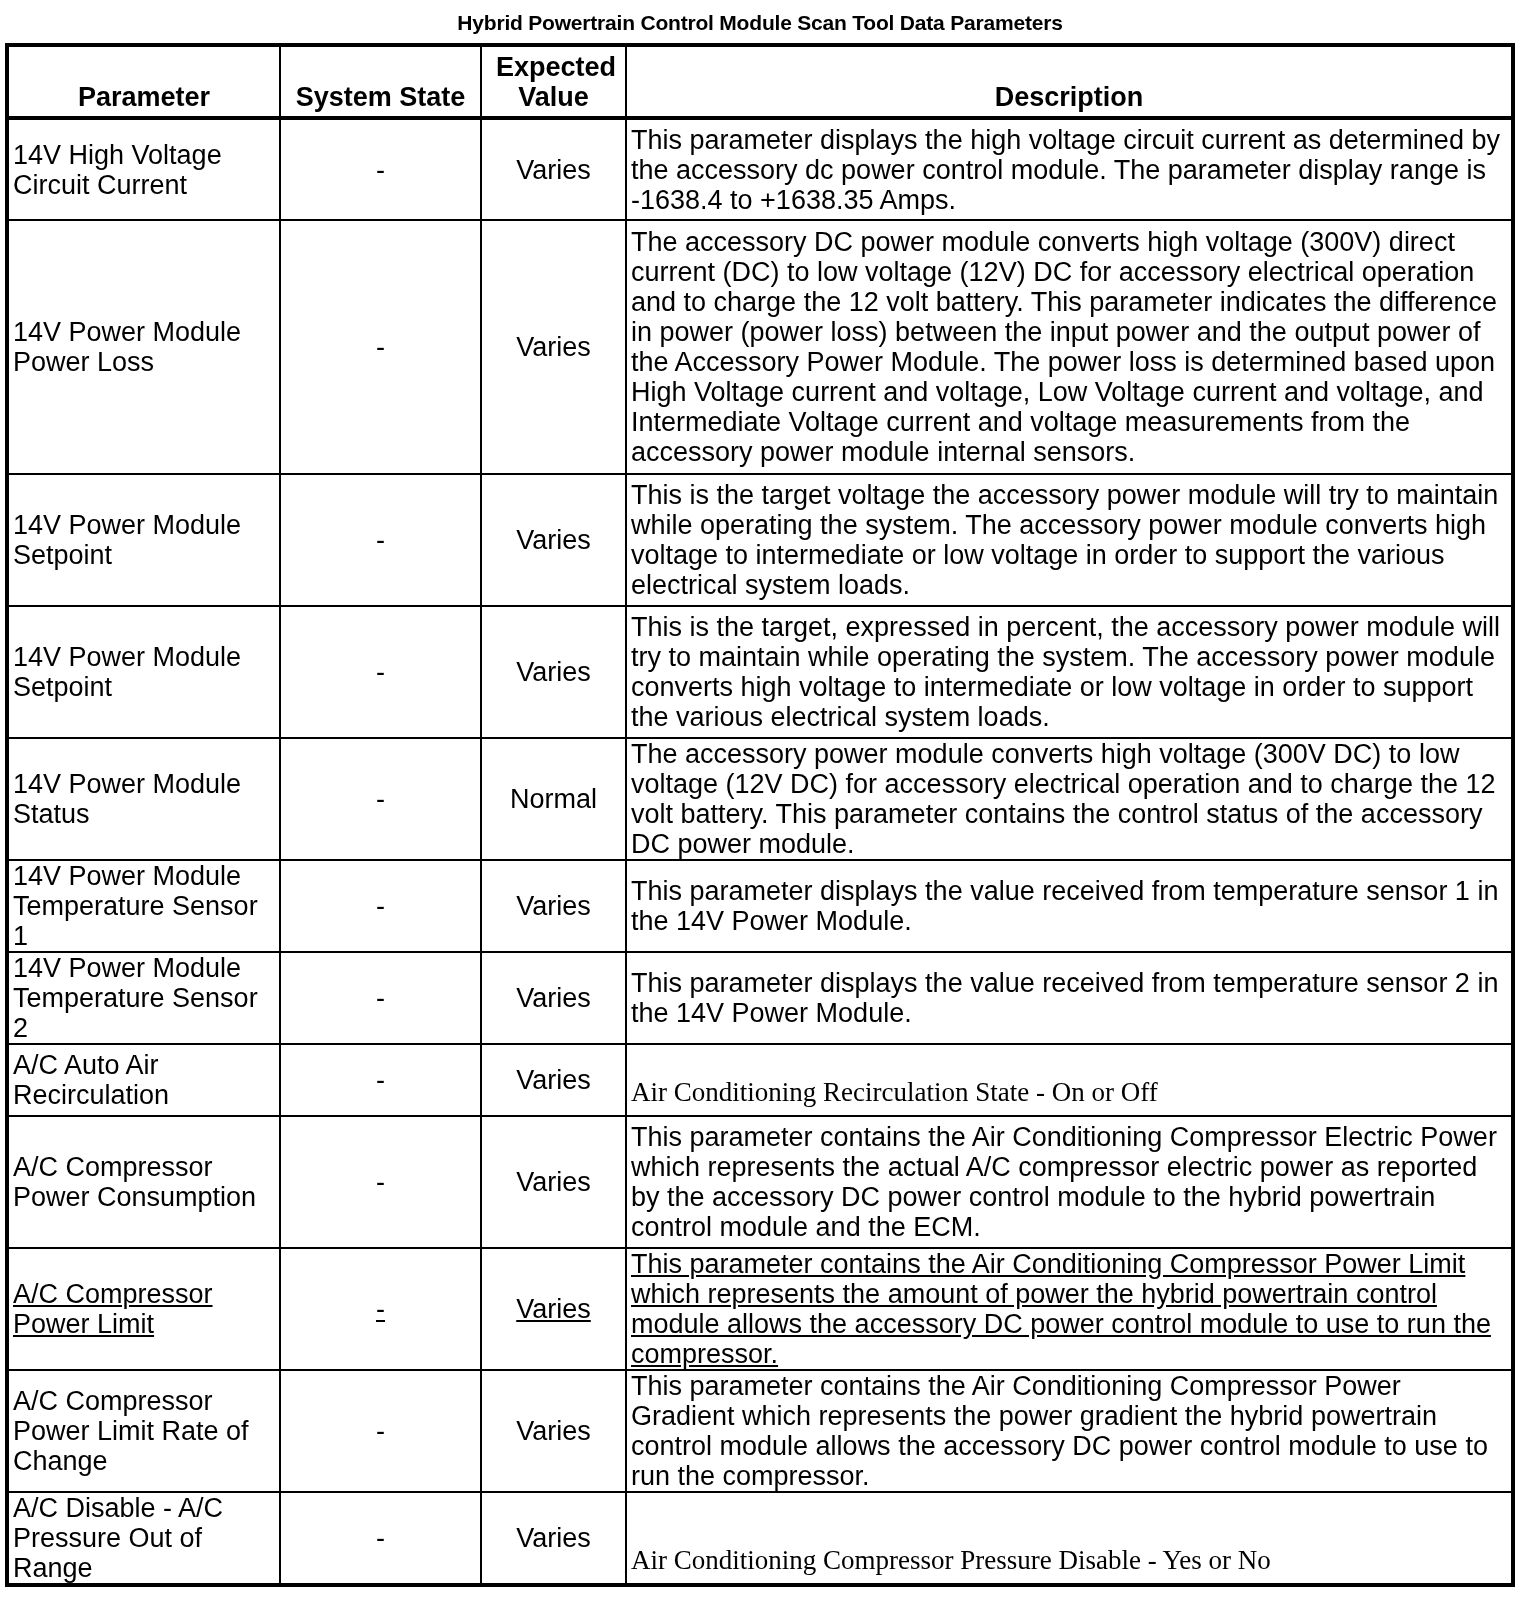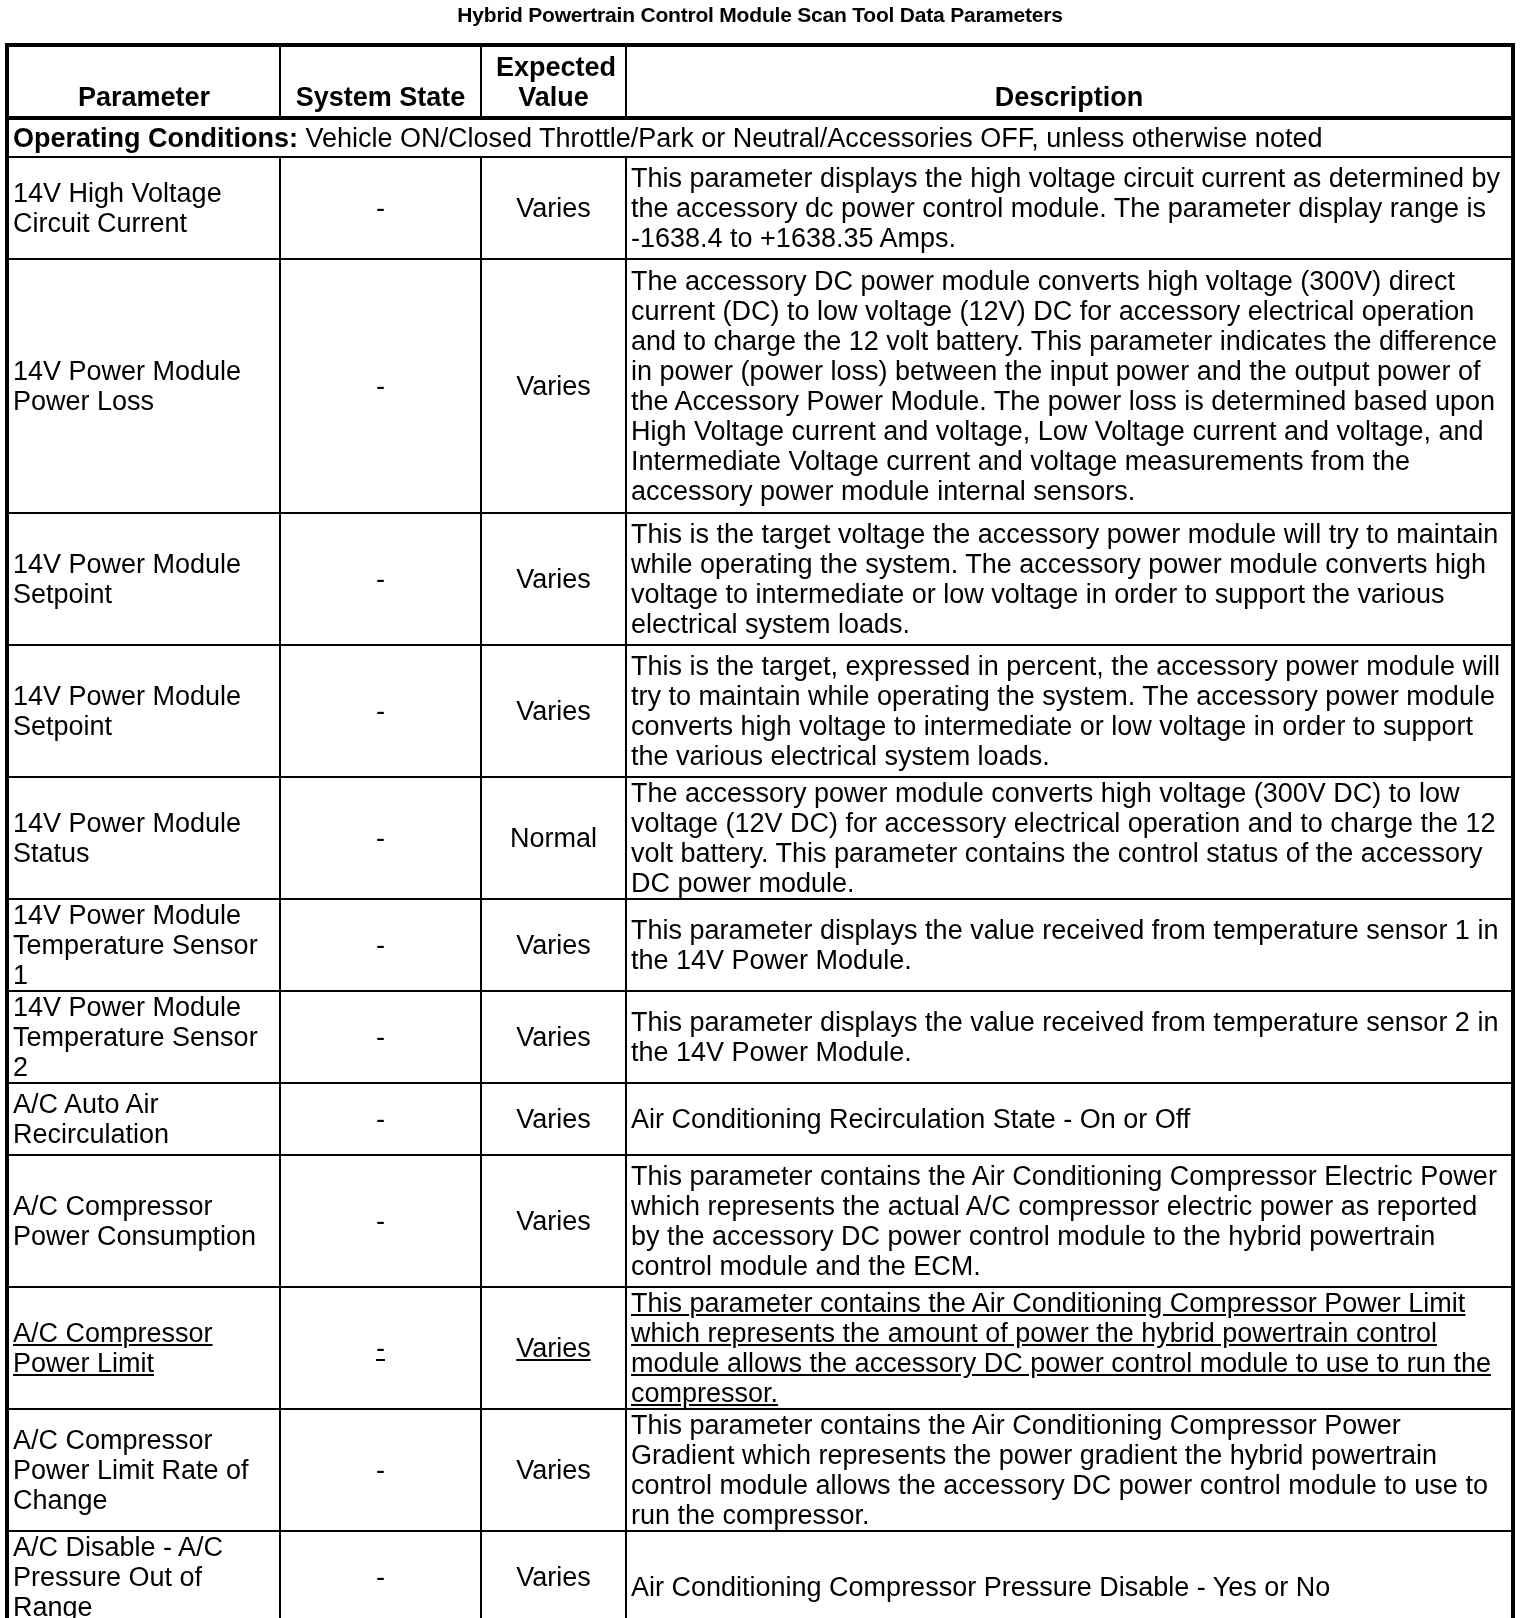--- a/index.html
+++ b/index.html
@@ -11,21 +11,21 @@
       width: 1520px;
       height: 1618px;
       position: relative;
       font-family: "Liberation Sans", sans-serif;
       color: #000000;
       overflow: hidden;
     }
     .page-title {
       position: absolute;
       left: 0;
-      top: 0;
+      top: 8px;
       width: 1520px;
       height: 30px;
       text-align: center;
       font-weight: bold;
       font-size: 21px;
       line-height: 30px;
       letter-spacing: -0.2px;
     }
     table.params {
       position: absolute;
@@ -60,21 +60,21 @@
     td.cond {
       text-align: left;
       height: 36px;
       padding: 2px 4px;
     }
     td.cond .cond-label { font-weight: bold; }
     td.param { text-align: left; }
     td.state { text-align: center; }
     td.expected { text-align: center; }
     td.desc { text-align: left; padding: 4px 4px; }
-    td.desc.bottom { vertical-align: bottom; padding-bottom: 20px; }
+    td.desc.bottom { vertical-align: bottom; padding-bottom: 8px; font-family: Liberation Serif, serif; }
   </style>
 </head>
 <body>
 
 <div class="page-title">Hybrid Powertrain Control Module Scan Tool Data Parameters</div>
 
 <table class="params">
   <colgroup>
     <col class="c1">
       <col class="c2">
@@ -83,23 +83,20 @@
   </colgroup>
   <thead>
     <tr>
       <th>Parameter</th>
       <th>System State</th>
       <th style="padding-left:14px;padding-right:14px;">Expected Value</th>
       <th>Description</th>
     </tr>
   </thead>
   <tbody>
-    <tr>
-      <td class="cond" colspan="4"><span class="cond-label">Operating Conditions:</span><span> Vehicle ON/Closed Throttle/Park or Neutral/Accessories OFF, unless otherwise noted</span></td>
-    </tr>
 
     <tr style="height:102px;">
       <td class="param">14V High Voltage Circuit Current</td>
       <td class="state">-</td>
       <td class="expected">Varies</td>
       <td class="desc">This parameter displays the high voltage circuit current as determined by the accessory dc power control module. The parameter display range is -1638.4 to +1638.35 Amps.</td>
     </tr>
     <tr style="height:254px;">
       <td class="param">14V Power Module Power Loss</td>
       <td class="state">-</td>

